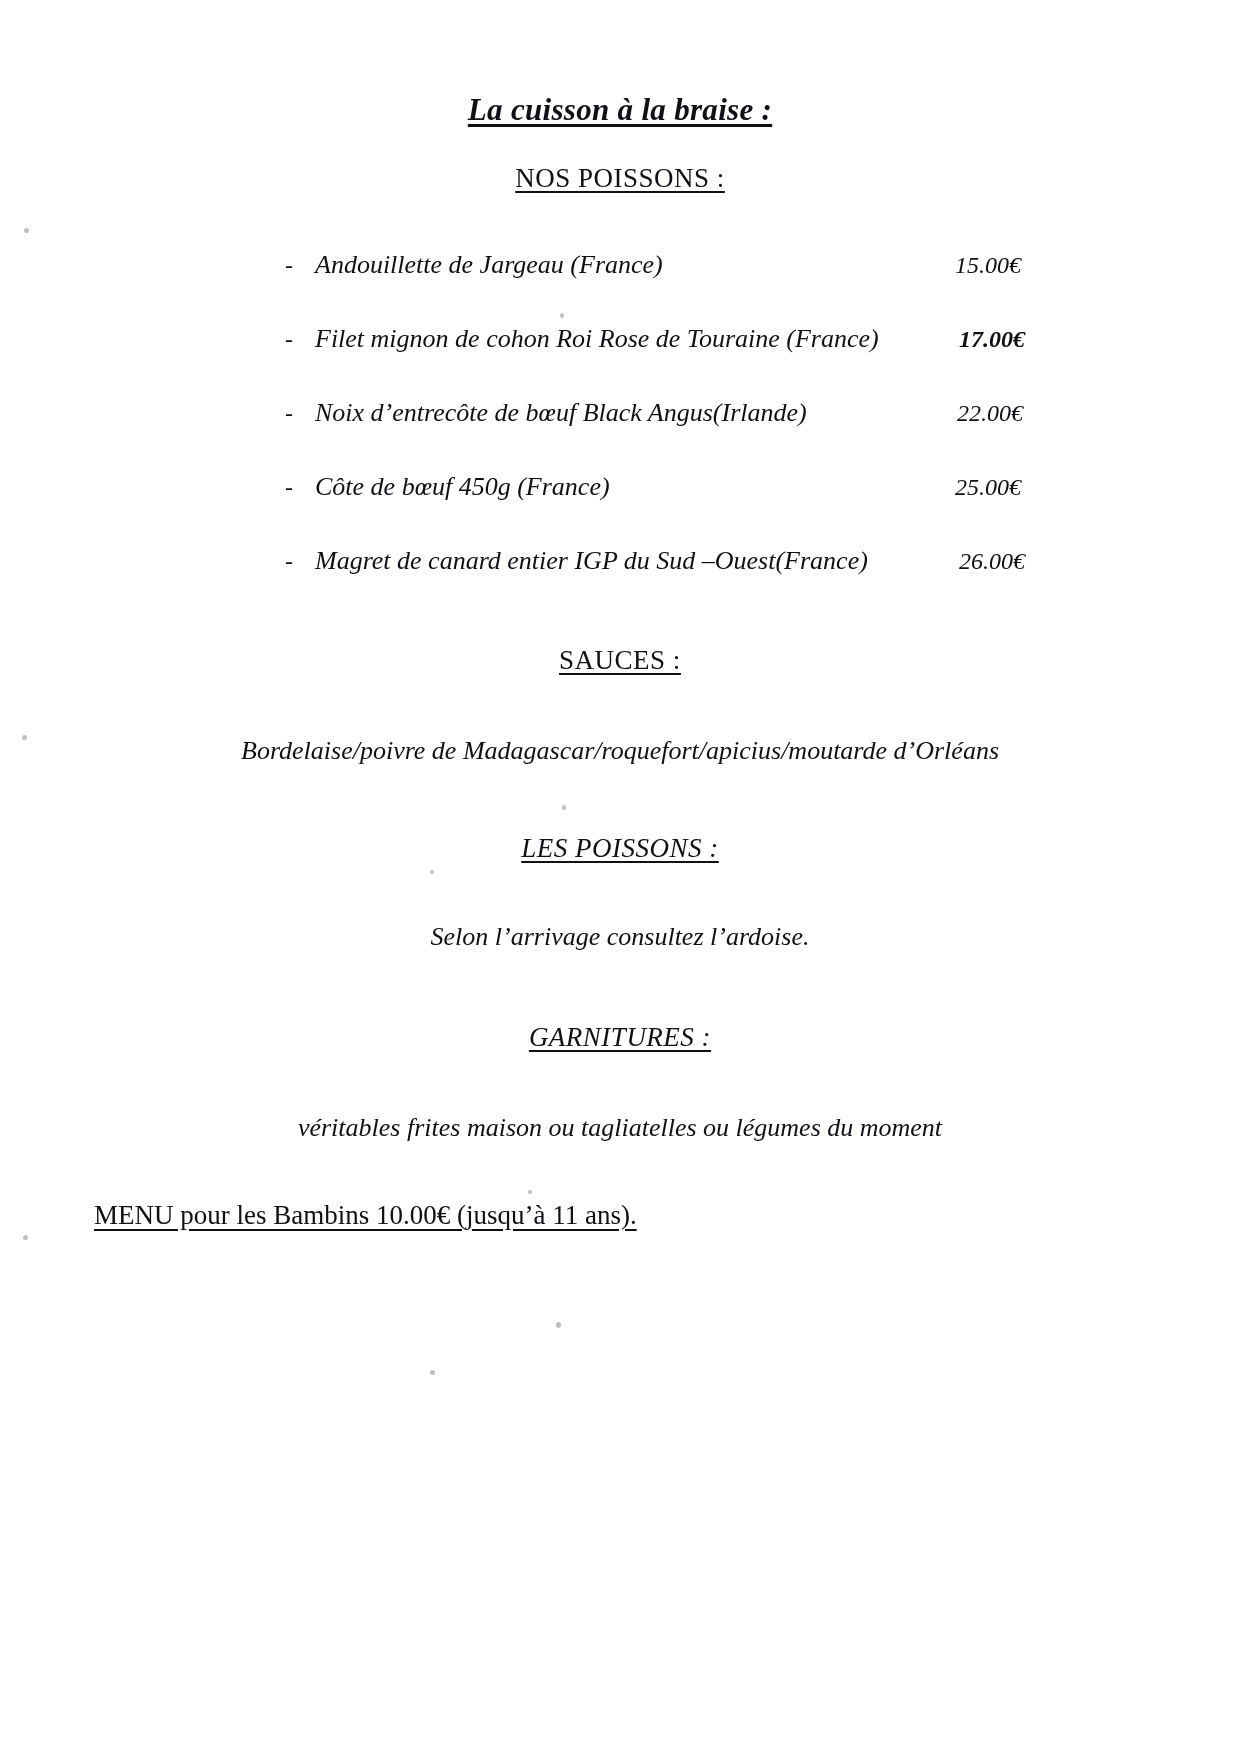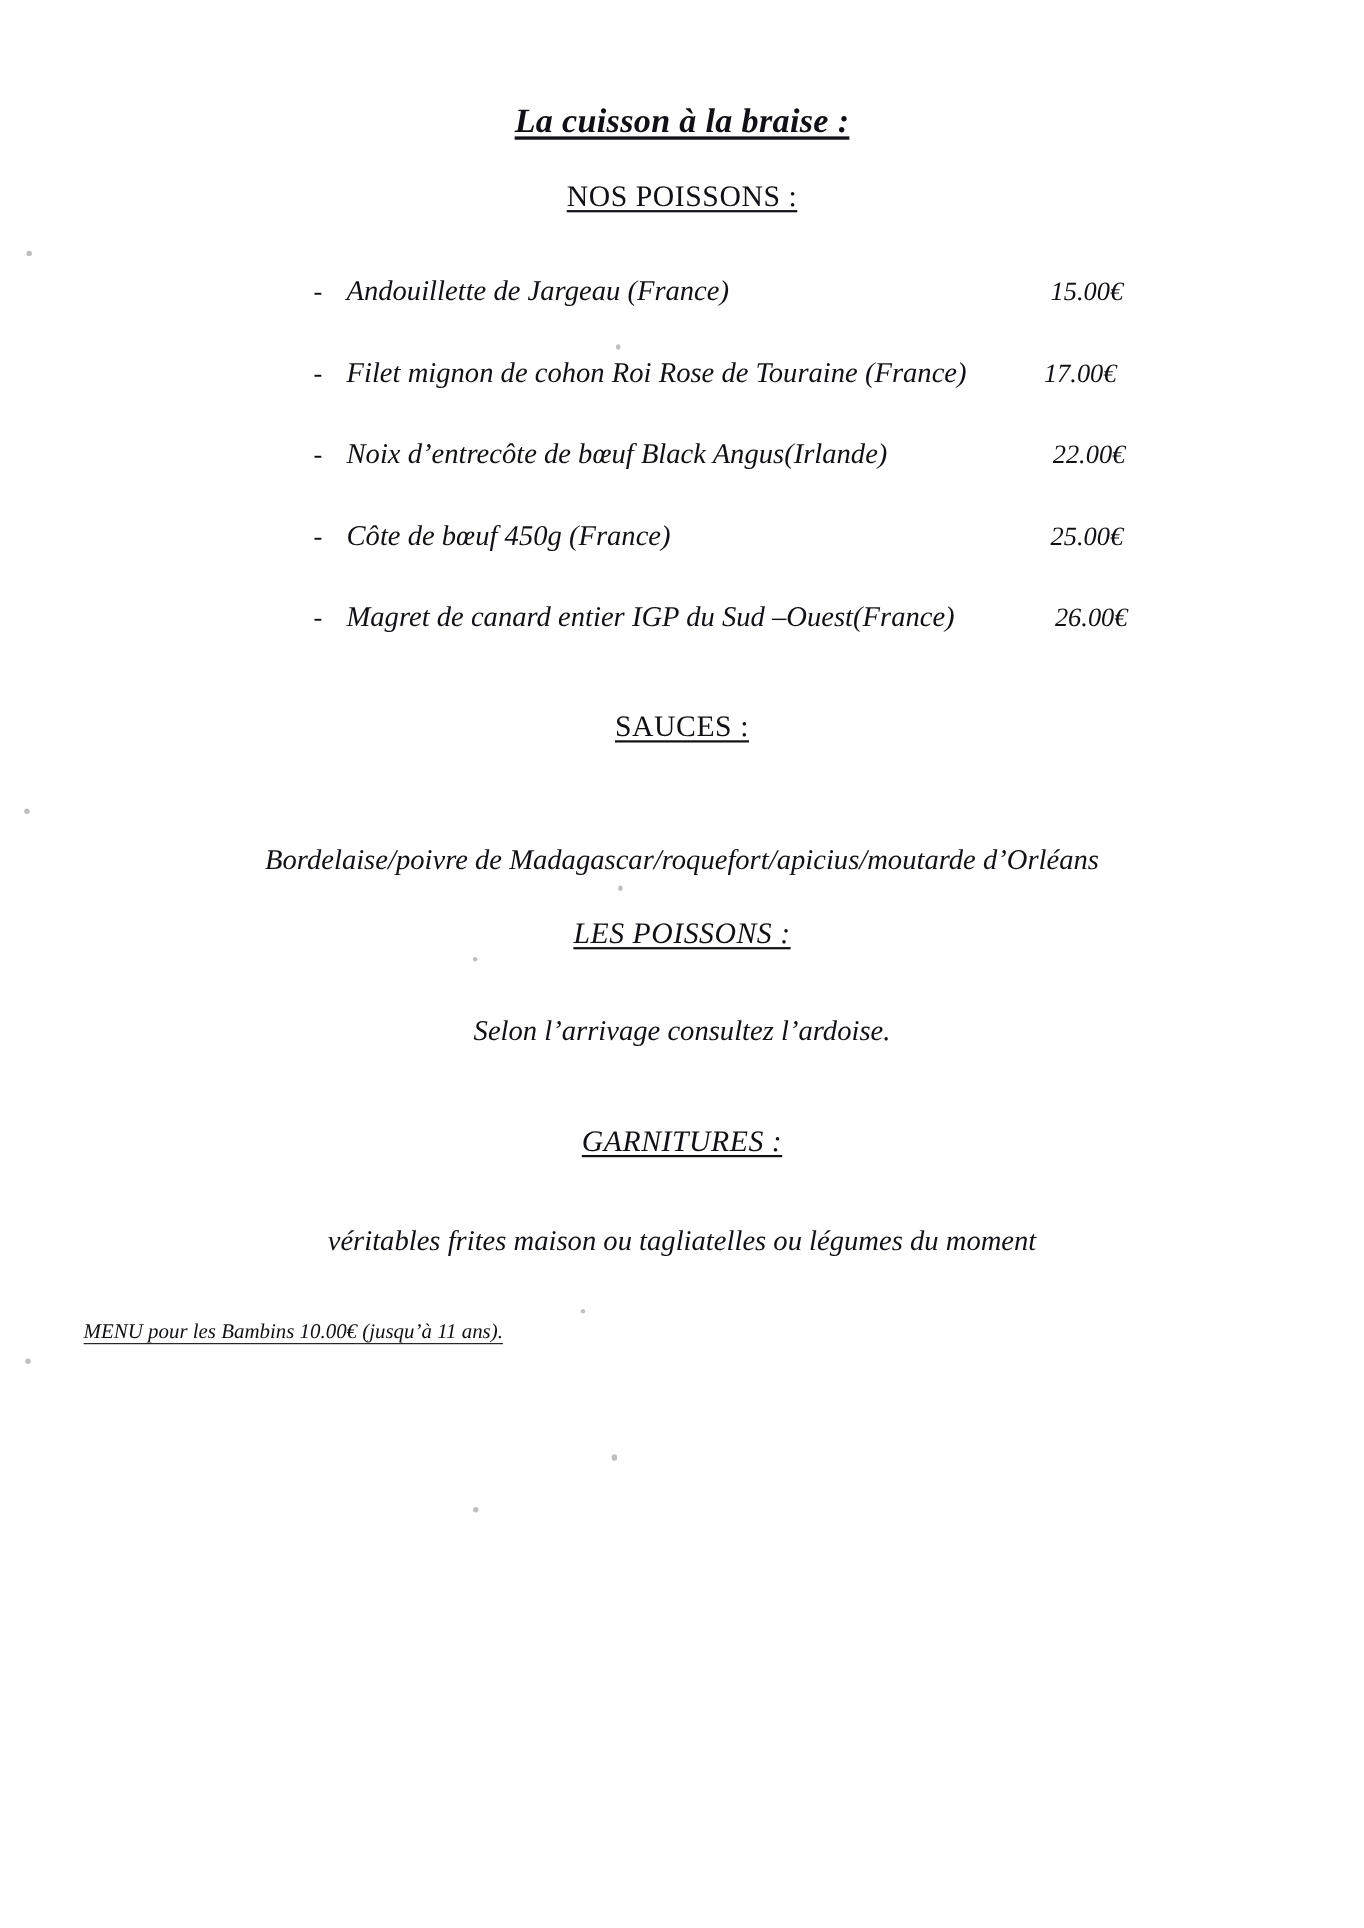--- a/index.html
+++ b/index.html
@@ -90,43 +90,42 @@
   }
   .meat-row .price {
     flex: 0 0 auto;
     font-size: 24px;
     font-style: italic;
     text-align: center;
     padding-left: 10px;
   }
   
   .meat-row.r0 .price { margin-right: 4px; }
-  .meat-row.r1 .price { margin-right: 10px; }
+  .meat-row.r1 .price { margin-right: 0px; font-weight: bold; }
   .meat-row.r2 .price { margin-right: 2px; }
   .meat-row.r3 .price { margin-right: 4px; }
   .meat-row.r4 .price { margin-right: 0px; }
 
   .centered-line {
     position: absolute;
     left: 0;
     width: 100%;
     text-align: center;
     font-style: italic;
     font-size: 26px;
   }
-  #sauces-list { top: 767px; }
+  #sauces-list { top: 736px; }
   #poissons-line { top: 922px; }
   #garnitures-line { top: 1113px; }
 
   .bambins {
     position: absolute;
     top: 1200px;
-    left: 76px;
-    font-style: italic;
-    font-size: 19px;
+    left: 94px;
+    font-size: 27px;
     text-decoration: underline;
     text-underline-offset: 5px;
   }
 </style>
 </head>
 <body>
 
 <div class="page">
 
   <div class="speck" style="left:24px;  top:228px;  width:5px; height:5px;"></div>

